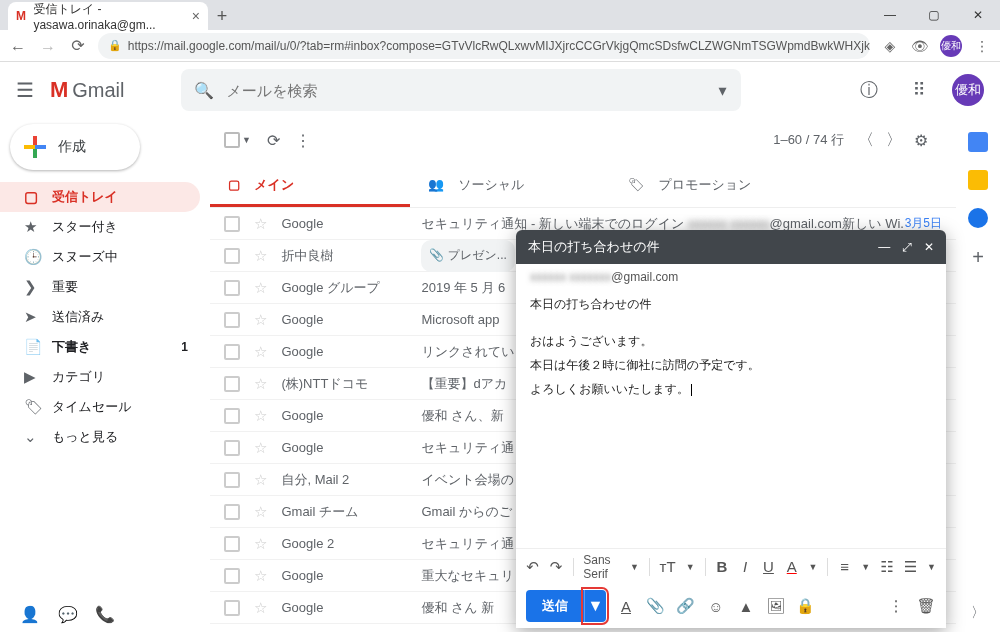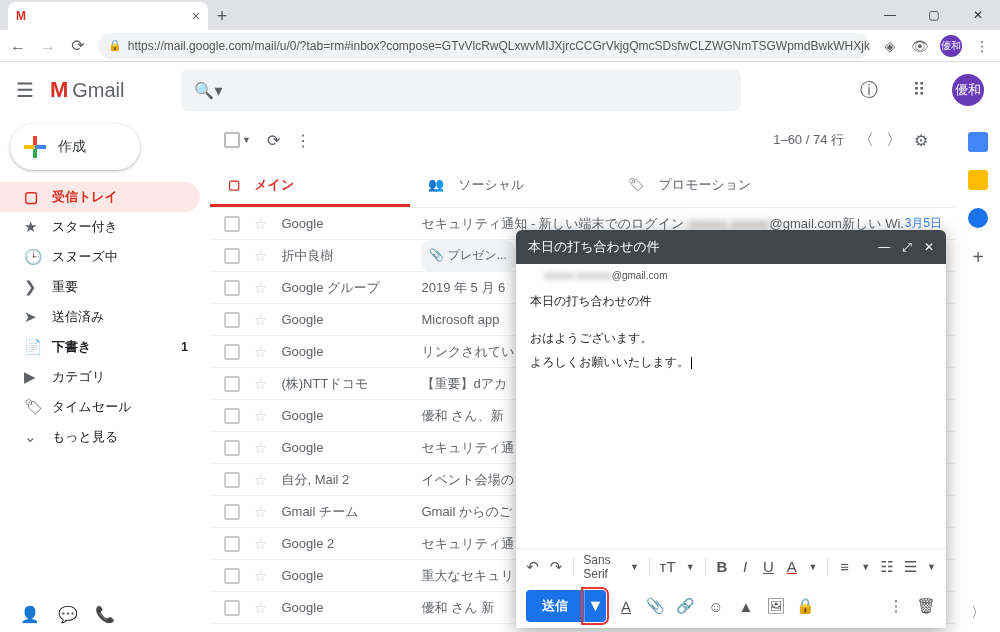--- a/index.html
+++ b/index.html
@@ -82,41 +82,42 @@
 .row .rsender { width:140px; color:#5f6368; white-space:nowrap; overflow:hidden; }
 .row .rsubj { flex:1; color:#5f6368; white-space:nowrap; overflow:hidden; }
 .row .rdate { color:#3b82f6; font-size:12px; }
 .chip { display:inline-flex; align-items:center; background:#f1f3f4; border-radius:10px; height:20px; padding:16px 8px; font-size:12px; color:#5f6368; margin-right:6px; }
 .blur { color:transparent; text-shadow:0 0 6px rgba(80,80,80,0.8); }
 
 
 .cwindow { position:absolute; right:54px; bottom:4px; width:430px; height:398px; background:#fff; box-shadow:0 4px 18px rgba(0,0,0,0.35); border-radius:6px 6px 0 0; display:flex; flex-direction:column; overflow:hidden; }
 .chead { background:#41464b; color:#fff; height:34px; display:flex; align-items:center; padding:0 12px; font-size:13px; }
 .chead .ccontrols { margin-left:auto; display:flex; gap:12px; font-size:12px; }
-.cfield { padding:6px 28px; font-size:10px; color:#555; border-bottom:0; }
+.cfield { padding:6px 14px; font-size:12px; color:#555; border-bottom:0; }
 .cfield .blur2 { color:transparent; text-shadow:0 0 5px rgba(80,80,80,0.7); }
 .csubj { padding:6px 14px; font-size:12px; color:#222; }
 .cbody { flex:1; padding:10px 14px; font-size:12px; color:#222; line-height:2; }
 .cursor { display:inline-block; width:1px; height:12px; background:#000; vertical-align:middle; margin-left:2px; }
 .cfmt { border-top:1px solid #eee; height:36px; display:flex; align-items:center; padding:0 10px; gap:10px; color:#555; font-size:13px; }
 .cfmt .sep { width:1px; height:18px; background:#ddd; }
 .cfmt .ff { font-size:12px; }
 .csend { height:44px; display:flex; align-items:center; padding:0 10px; gap:10px; color:#555; }
 .sendbtn { display:flex; }
 .sendmain { background:#1a73e8; color:#fff; border-radius:4px 0 0 4px; height:32px; padding:0 16px; display:flex; align-items:center; font-size:13px; font-weight:bold; }
 .sendarr { background:#1a73e8; color:#fff; border-radius:0 4px 4px 0; height:32px; width:22px; display:flex; align-items:center; justify-content:center; border-left:1px solid rgba(255,255,255,0.3); outline:2px solid #e53935; outline-offset:1px; }
 .cico { width:20px; text-align:center; font-size:15px; }
 .csend .cspacer { flex:1; }
 </style>
 </head>
 <body>
 
 <div class="titlebar">
   <div class="tab">
     <span class="favicon">M</span>
+    <span>受信トレイ - yasawa.orinaka@gm...</span>
     <span class="tclose">×</span>
   </div>
   <div class="newtab">+</div>
   <div class="winbtns">
     <div class="winbtn">—</div>
     <div class="winbtn">▢</div>
     <div class="winbtn">✕</div>
   </div>
 </div>
 
@@ -137,20 +138,21 @@
 </div>
 
 <div class="gheader">
   <span class="menuico">☰</span>
   <div class="logo">
     <span class="logo-m">M</span>
     <span class="logo-t">Gmail</span>
   </div>
   <div class="searchbox">
     <span>🔍</span>
+    <input placeholder="メールを検索" style="">
     <span class="sarrow">▾</span>
   </div>
   <div class="spacer"></div>
   <span class="ghicon">ⓘ</span>
   <span class="ghicon">⠿</span>
   <div class="avatar-lg">
       <span>優和</span>
     </div>
 </div>
 
@@ -334,20 +336,21 @@
       <span>⤢</span>
       <span>✕</span>
     </div>
   </div>
   <div class="cfield">
     <span class="blur2">xxxxxx xxxxxxx</span><span>@gmail.com</span>
   </div>
   <div class="csubj">本日の打ち合わせの件</div>
   <div class="cbody" id="cbody">
       <div>おはようございます。</div>
+      <div>本日は午後２時に御社に訪問の予定です。</div>
       <div>よろしくお願いいたします。<span class="cursor"></span></div>
     </div>
   <div class="cfmt">
     <span class="cico">↶</span>
     <span class="cico">↷</span>
     <span class="sep"></span>
     <span class="ff">Sans Serif</span>
       <span style="font-size:9px">▼</span>
     <span class="sep"></span>
     <span class="cico">ᴛT</span>

